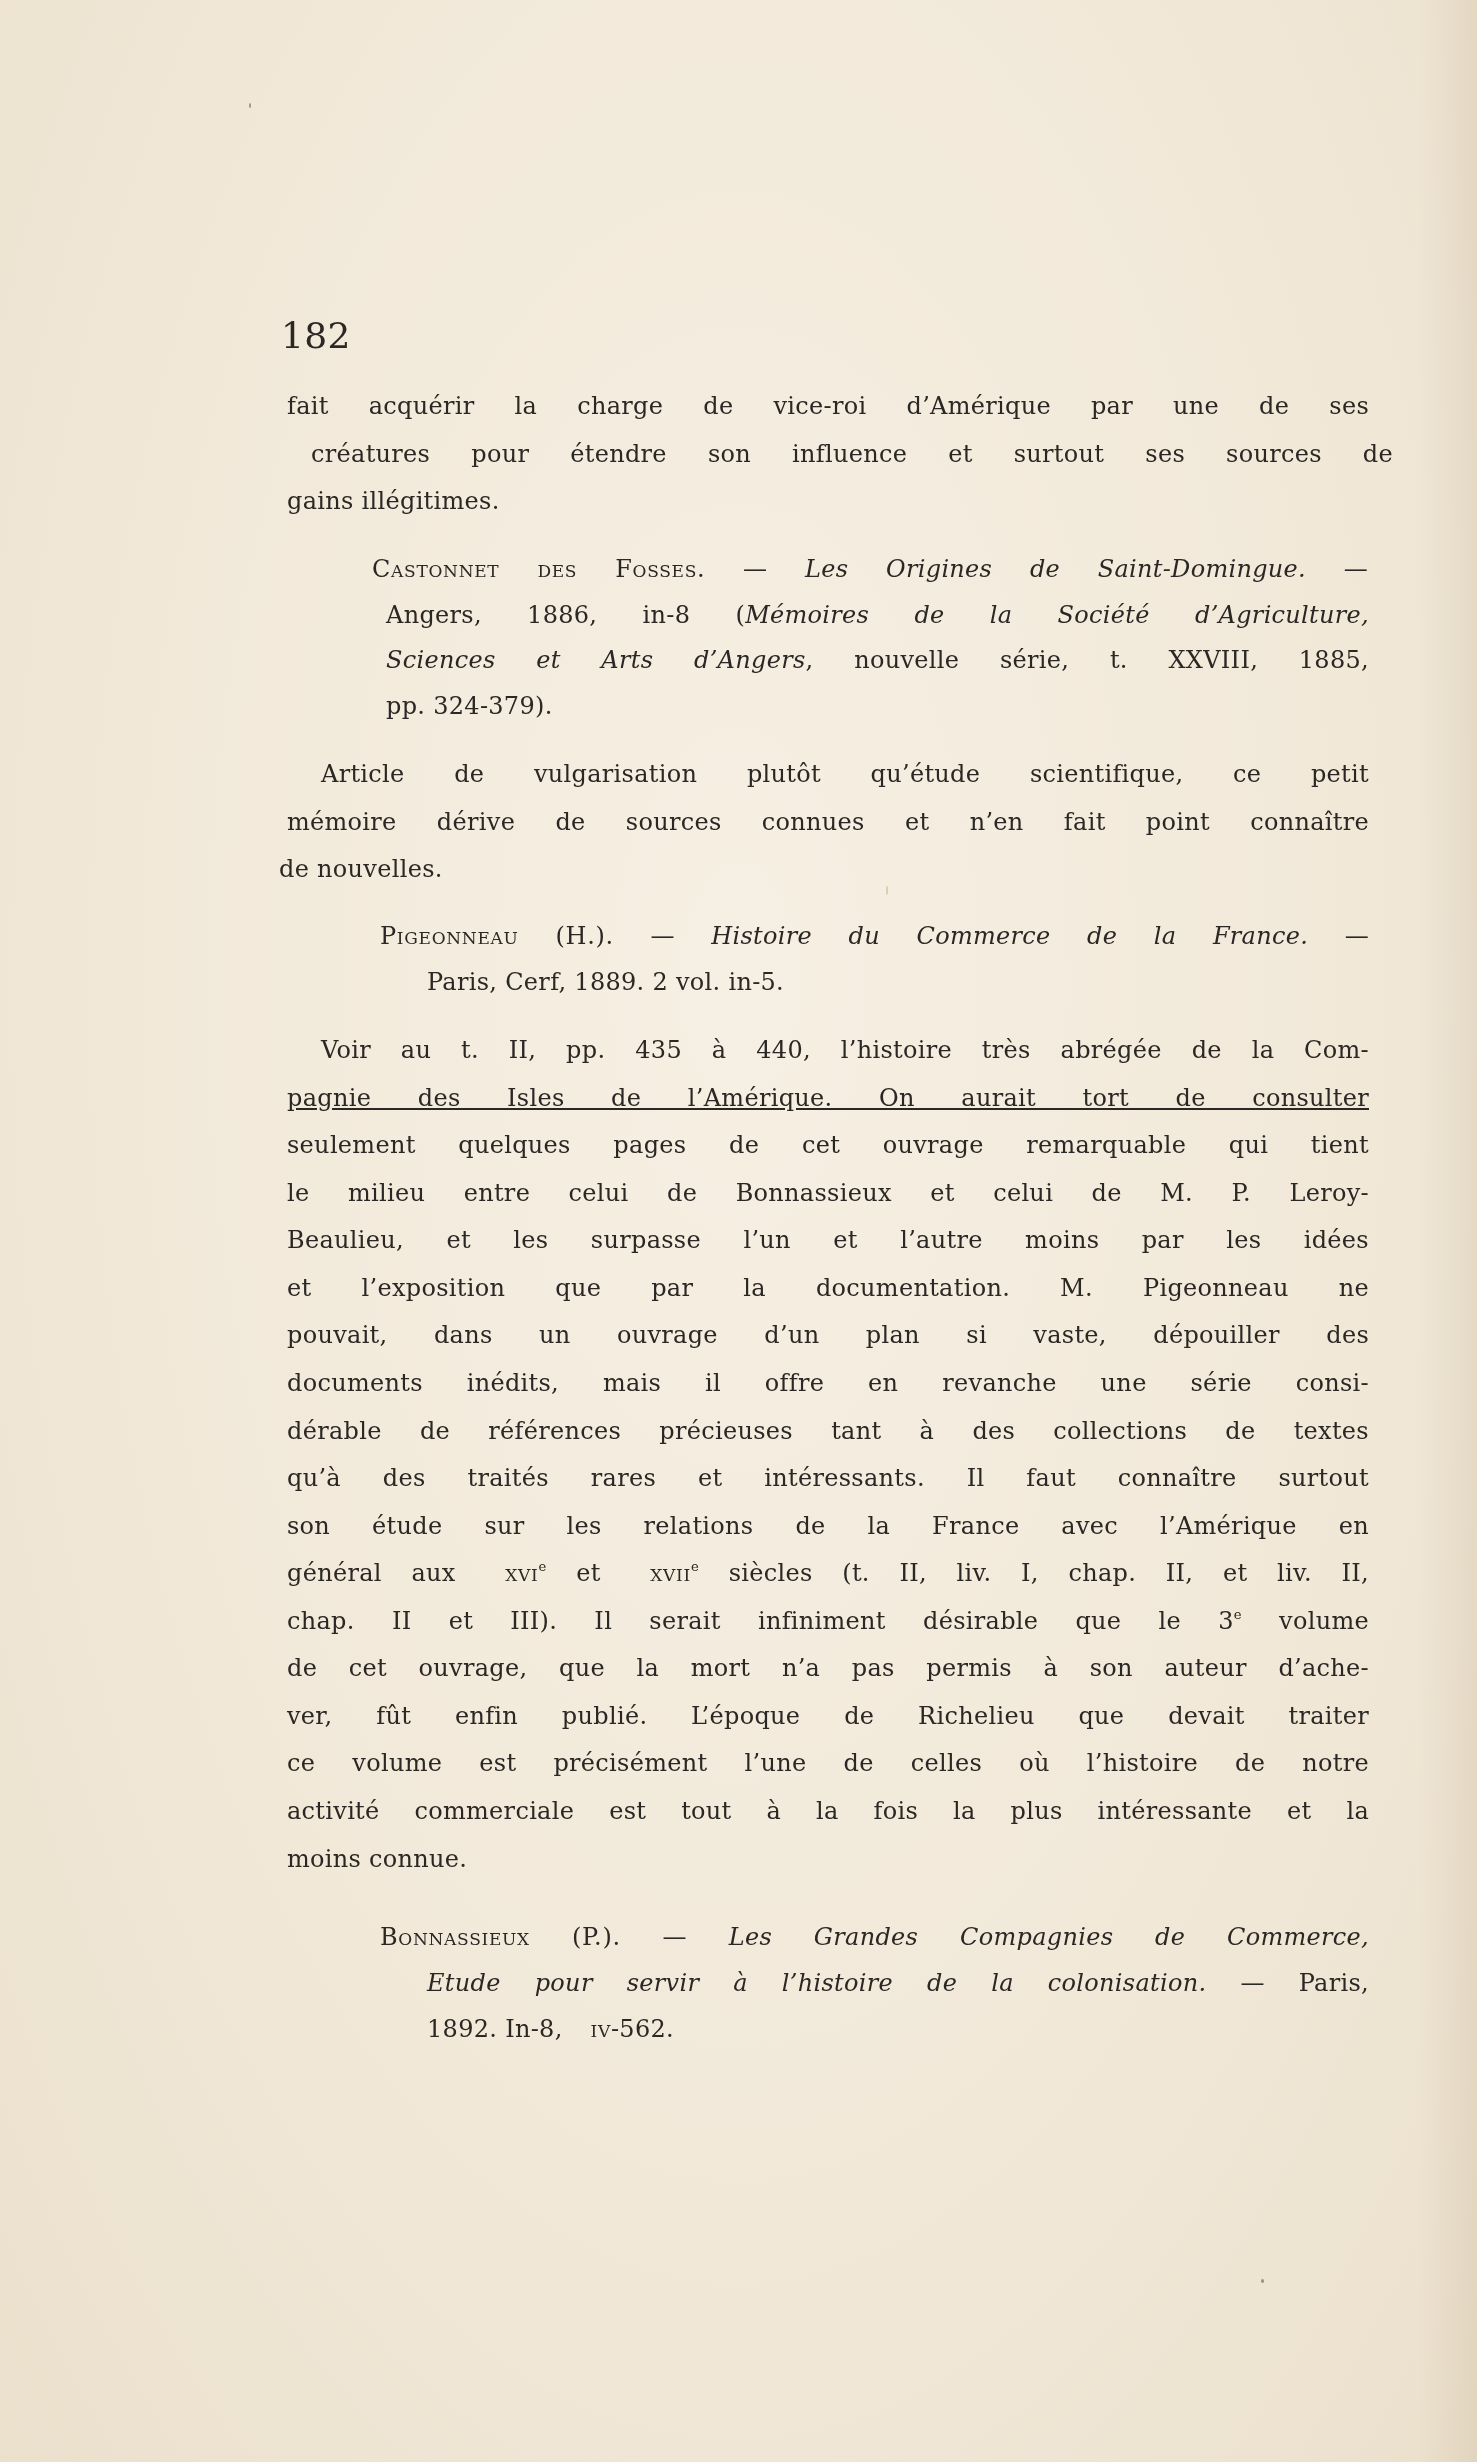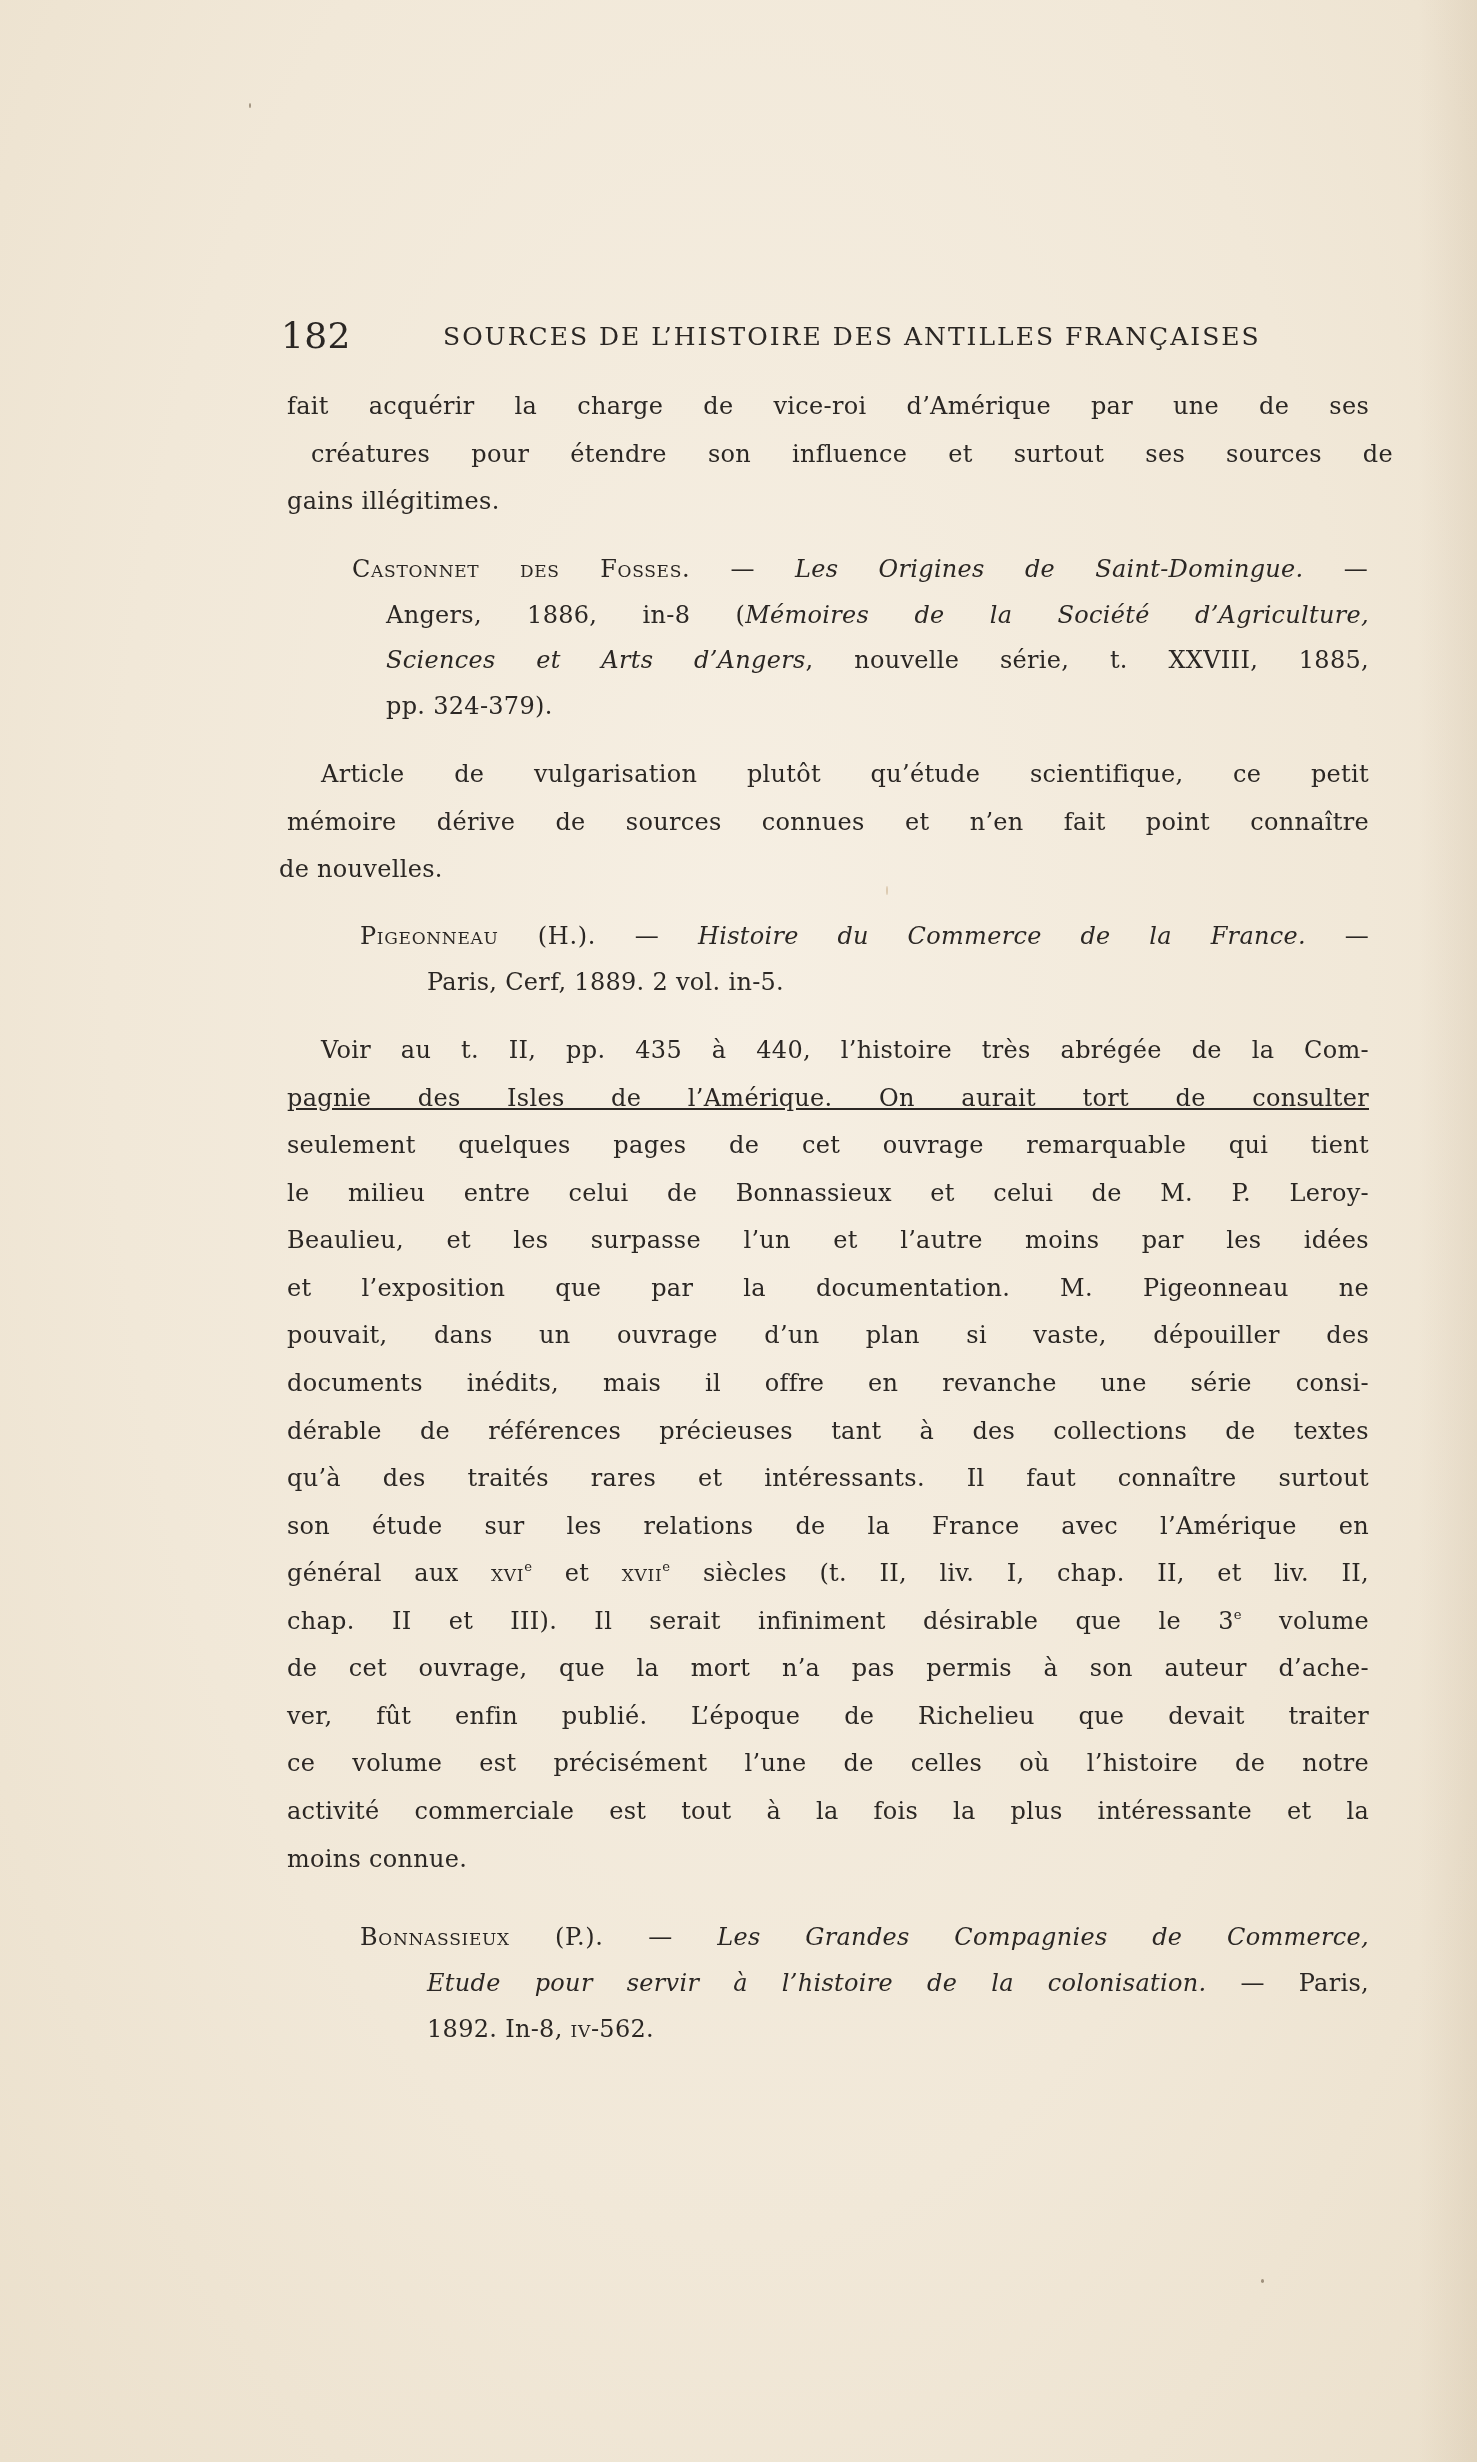--- a/index.html
+++ b/index.html
@@ -15,39 +15,38 @@
   .page { position: absolute; left: 0; top: 0; width: 1477px; height: 2462px; }
   .line {
     position: absolute;
     white-space: nowrap;
     font-size: 24px;
     line-height: 1;
     letter-spacing: 0.3px;
     color: #2b2724;
   }
   .just { text-align: justify; text-align-last: justify; }
-  .sc { font-variant: small-caps; letter-spacing: 0.7px; }
+  .sc { font-variant: small-caps; letter-spacing: 0.7px; margin-left: 20px; }
   .it { font-style: italic; }
   .hdr-num { font-size: 36px; }
   .hdr-title { font-size: 25px; letter-spacing: 2px; }
   sup { font-size: 0.55em; vertical-align: 0.75em; line-height: 0; }
   .edge-shadow {
     position: absolute; top: 0; right: 0; width: 59px; height: 100%;
     background: linear-gradient(to right, rgba(0,0,0,0), rgba(140,110,70,0.10));
   }
   .speck { position: absolute; background: #6b5a45; border-radius: 50%; opacity: 0.6; }
 </style>
 </head>
 <body>
 
 <div class="page">
   <div class="edge-shadow"></div>
 
   <div class="line hdr-num" style="left:281px; top:318px;">182</div>
-  <div class="line hdr-title" style="left:443px; top:324px; width:775px;">SOURCES DE L’HISTOIRE DES ANTILLES FRANÇAISES</div>
 
   <div>
     <div class="line just" style="left:287px; top:394px; width:1082px;">fait acquérir la charge de vice-roi d’Amérique par une de ses</div>
     <div class="line just" style="left:287px; top:442px; width:1082px;margin-left:24px;">créatures pour étendre son influence et surtout ses sources de</div>
     <div class="line" style="left:287px; top:489px;">gains illégitimes.</div>
   </div>
 
   <div>
     <div class="line just" style="left:352px; top:557px; width:1016px;">
       <span class="sc">Castonnet des Fosses.</span><span> — </span><span class="it">Les Origines de Saint-Domingue.</span><span> —</span>

